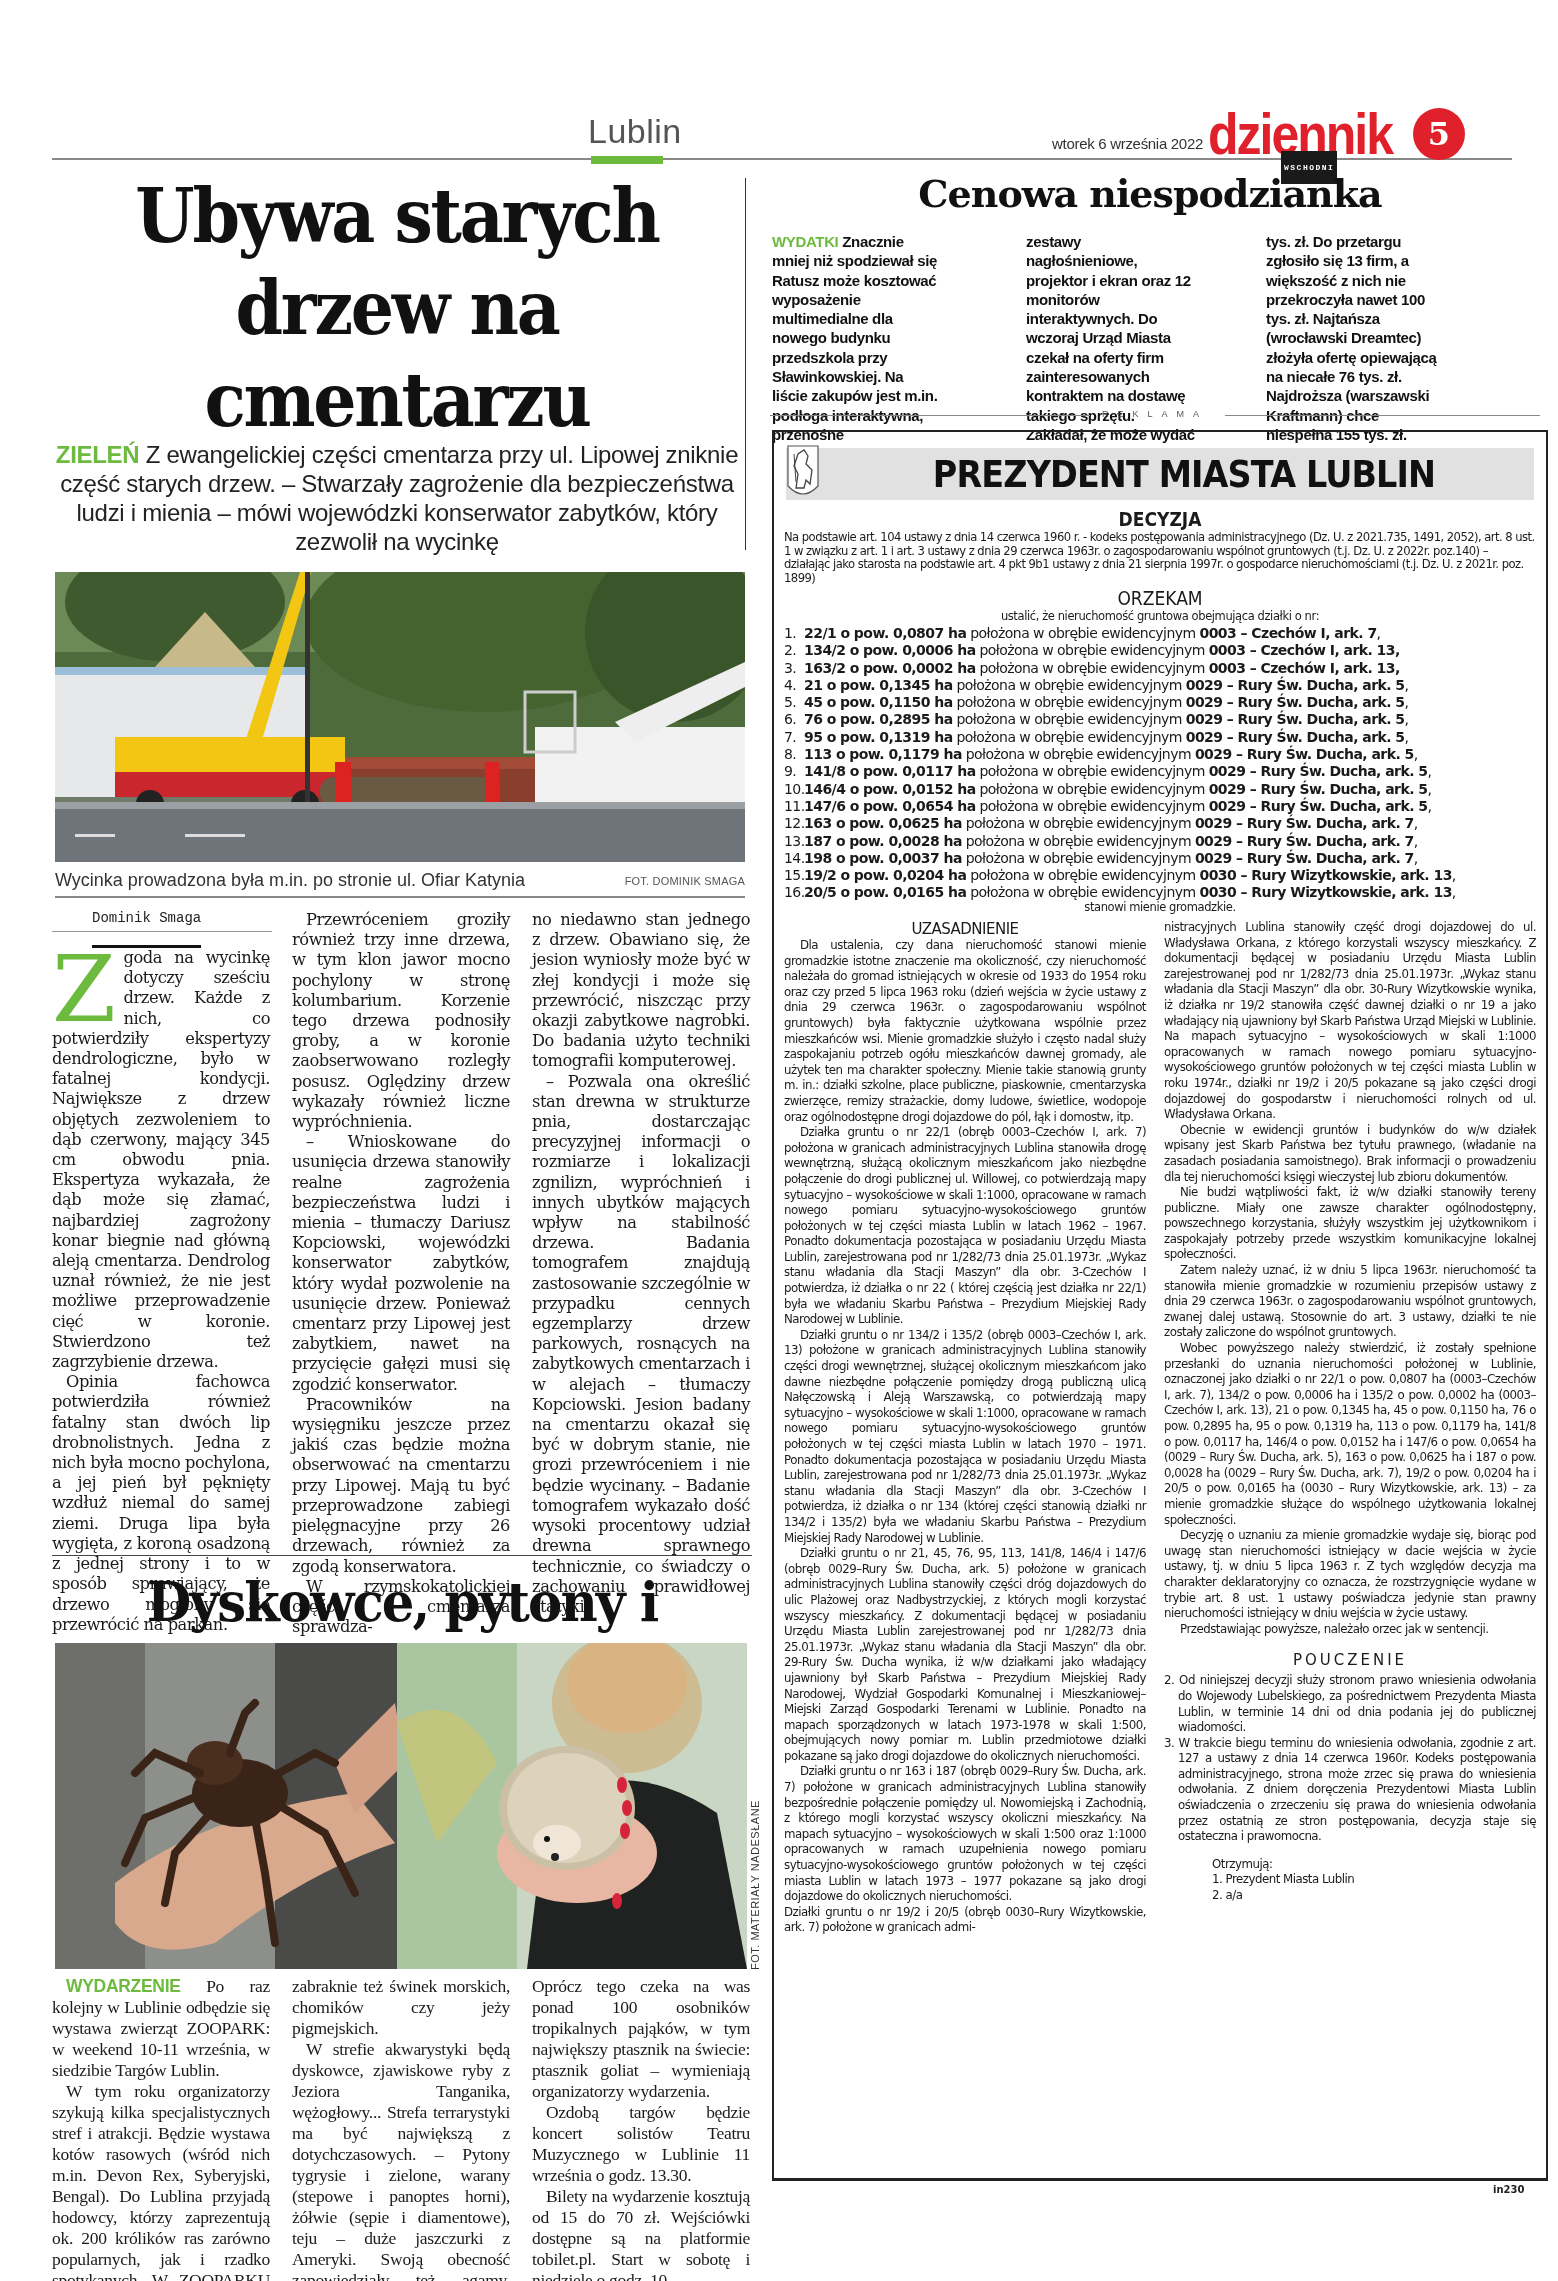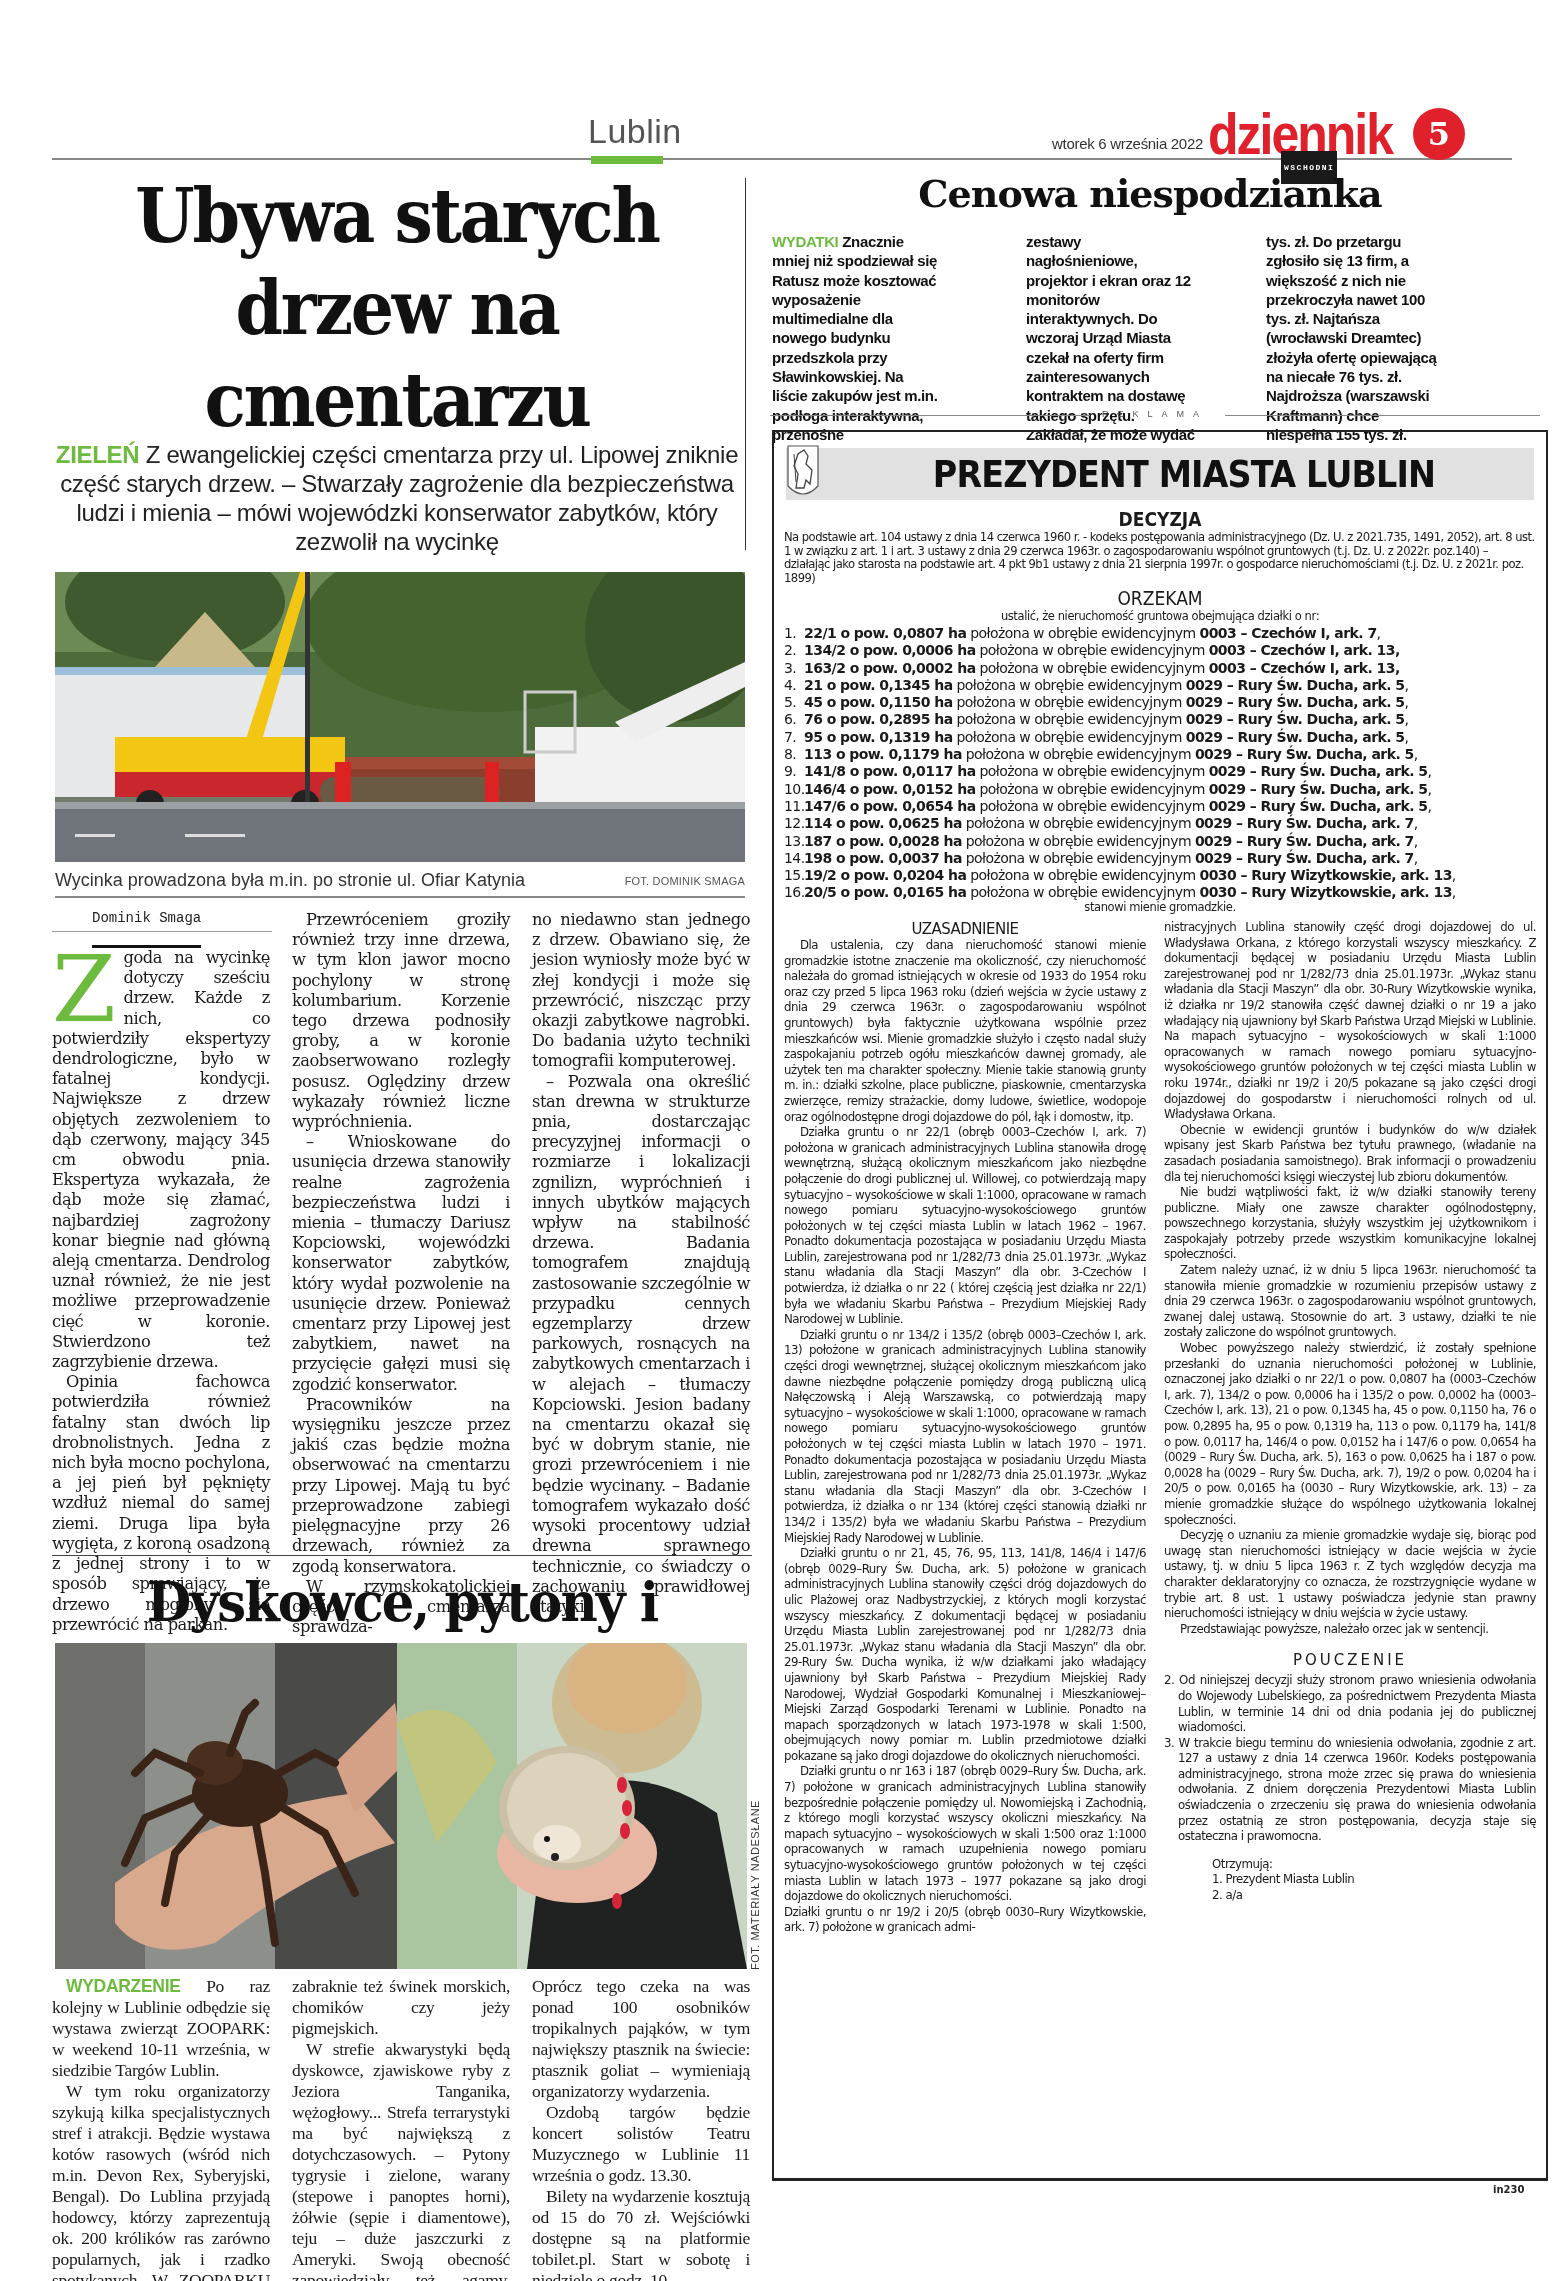--- a/index.html
+++ b/index.html
@@ -253,21 +253,21 @@
     <li><span class="num">2.</span><b>134/2 o pow. 0,0006 ha</b><span> położona  w obrębie ewidencyjnym </span><b>0003 – Czechów I, ark. 13,</b><span></span></li>
     <li><span class="num">3.</span><b>163/2 o pow. 0,0002 ha</b><span> położona  w obrębie ewidencyjnym </span><b>0003 – Czechów I, ark. 13,</b><span></span></li>
     <li><span class="num">4.</span><b>21 o pow. 0,1345 ha</b><span> położona  w obrębie ewidencyjnym </span><b>0029 – Rury Św. Ducha, ark. 5</b><span>,</span></li>
     <li><span class="num">5.</span><b>45 o pow. 0,1150 ha</b><span> położona  w obrębie ewidencyjnym </span><b>0029 – Rury Św. Ducha, ark. 5</b><span>,</span></li>
     <li><span class="num">6.</span><b>76 o pow. 0,2895 ha</b><span> położona  w obrębie ewidencyjnym </span><b>0029 – Rury Św. Ducha, ark. 5</b><span>,</span></li>
     <li><span class="num">7.</span><b>95 o pow. 0,1319 ha</b><span> położona  w obrębie ewidencyjnym </span><b>0029 – Rury Św. Ducha, ark. 5</b><span>,</span></li>
     <li><span class="num">8.</span><b>113 o pow. 0,1179 ha</b><span> położona  w obrębie ewidencyjnym </span><b>0029 – Rury Św. Ducha, ark. 5</b><span>,</span></li>
     <li><span class="num">9.</span><b>141/8 o pow. 0,0117 ha</b><span> położona  w obrębie ewidencyjnym </span><b>0029 – Rury Św. Ducha, ark. 5</b><span>,</span></li>
     <li><span class="num">10.</span><b>146/4 o pow. 0,0152 ha</b><span> położona  w obrębie ewidencyjnym </span><b>0029 – Rury Św. Ducha, ark. 5</b><span>,</span></li>
     <li><span class="num">11.</span><b>147/6 o pow. 0,0654 ha</b><span> położona  w obrębie ewidencyjnym </span><b>0029 – Rury Św. Ducha, ark. 5</b><span>,</span></li>
-    <li><span class="num">12.</span><b>114 o pow. 0,0625 ha</b><span> położona  w obrębie ewidencyjnym </span><b>0029 – Rury Św. Ducha, ark. 7</b><span>,</span></li>
+    <li><span class="num">12.</span><b>163 o pow. 0,0625 ha</b><span> położona  w obrębie ewidencyjnym </span><b>0029 – Rury Św. Ducha, ark. 7</b><span>,</span></li>
     <li><span class="num">13.</span><b>187 o pow. 0,0028 ha</b><span> położona  w obrębie ewidencyjnym </span><b>0029 – Rury Św. Ducha, ark. 7</b><span>,</span></li>
     <li><span class="num">14.</span><b>198 o pow. 0,0037 ha</b><span> położona  w obrębie ewidencyjnym </span><b>0029 – Rury Św. Ducha, ark. 7</b><span>,</span></li>
     <li><span class="num">15.</span><b>19/2 o pow. 0,0204 ha</b><span> położona  w obrębie ewidencyjnym </span><b>0030 – Rury Wizytkowskie, ark. 13</b><span>,</span></li>
     <li><span class="num">16.</span><b>20/5 o pow. 0,0165 ha</b><span> położona  w obrębie ewidencyjnym </span><b>0030 – Rury Wizytkowskie, ark. 13</b><span>,</span></li>
   </ol>
   <div class="n-head n-stanowi">stanowi mienie gromadzkie.</div>
 
   <div class="n-col" style="left:10px; width:362px;">
     <h4>UZASADNIENIE</h4>
     <p>Dla ustalenia, czy dana nieruchomość stanowi mienie gromadzkie istotne znaczenie ma okoliczność, czy nieruchomość należała do gromad istniejących w okresie od 1933 do 1954 roku oraz czy przed 5 lipca 1963 roku (dzień wejścia w życie ustawy z dnia 29 czerwca 1963r. o zagospodarowaniu wspólnot gruntowych) była faktycznie użytkowana wspólnie przez mieszkańców wsi. Mienie gromadzkie służyło i często nadal służy zaspokajaniu potrzeb ogółu mieszkańców dawnej gromady, ale użytek ten ma charakter społeczny. Mienie takie stanowią grunty m. in.: działki szkolne, place publiczne, piaskownie, cmentarzyska zwierzęce, remizy strażackie, domy ludowe, świetlice, wodopoje oraz ogólnodostępne drogi dojazdowe do pól, łąk i domostw, itp.</p>

